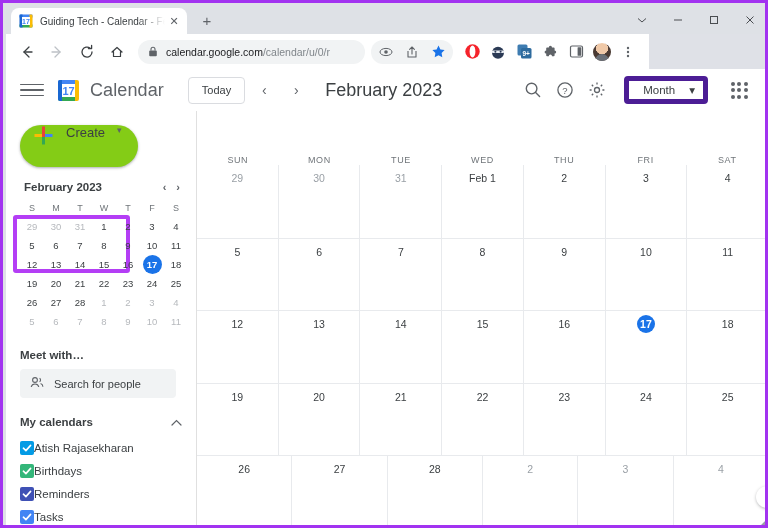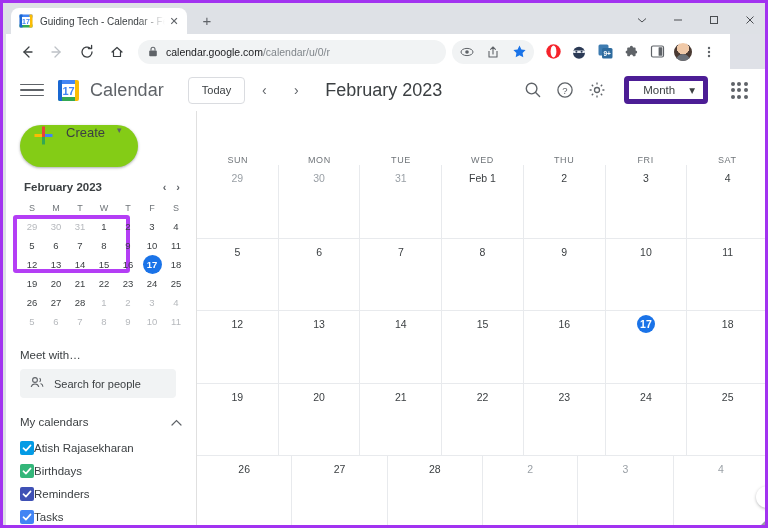--- a/index.html
+++ b/index.html
@@ -68,21 +68,21 @@
   }
   .wc {
     width: 36px; height: 28px;
     display: flex; align-items: center; justify-content: center;
     color: #4a4d51; font-size: 11px;
   }
 
   
   .toolbar {
     position: absolute; left: 3px; top: 31px;
-    width: 724px; height: 35px;
+    width: 643px; height: 35px;
     background: #fff;
     display: flex; align-items: center;
     padding: 0 8px;
   }
   .navbtn {
     width: 26px; height: 26px;
     display: flex; align-items: center; justify-content: center;
     color: #5f6368; font-size: 14px;
     margin-right: 4px;
   }
@@ -262,21 +262,21 @@
     position: relative;
   }
   table.minitab td.other { color: #b6b9bd; }
   table.minitab td.today span {
     display: inline-flex; align-items: center; justify-content: center;
     width: 19px; height: 19px; border-radius: 50%;
     background: #1a73e8; color: #fff; font-weight: bold;
   }
 
   .sec-title {
-    font-size: 11.5px; color: #3c4043; font-weight: normal;
+    font-size: 11.5px; color: #3c4043; font-weight: bold;
     padding: 0 14px; margin-top: 18px; margin-bottom: 8px;
     display: flex; align-items: center;
   }
   .sec-title .chev { margin-left: auto; color: #5f6368; font-size: 10px; }
   .searchbox {
     margin: 0 20px 0 14px;
     height: 29px; border-radius: 4px; background: #f1f3f4;
     display: flex; align-items: center; gap: 10px;
     padding: 0 10px;
     font-size: 11px; color: #3c4043;

